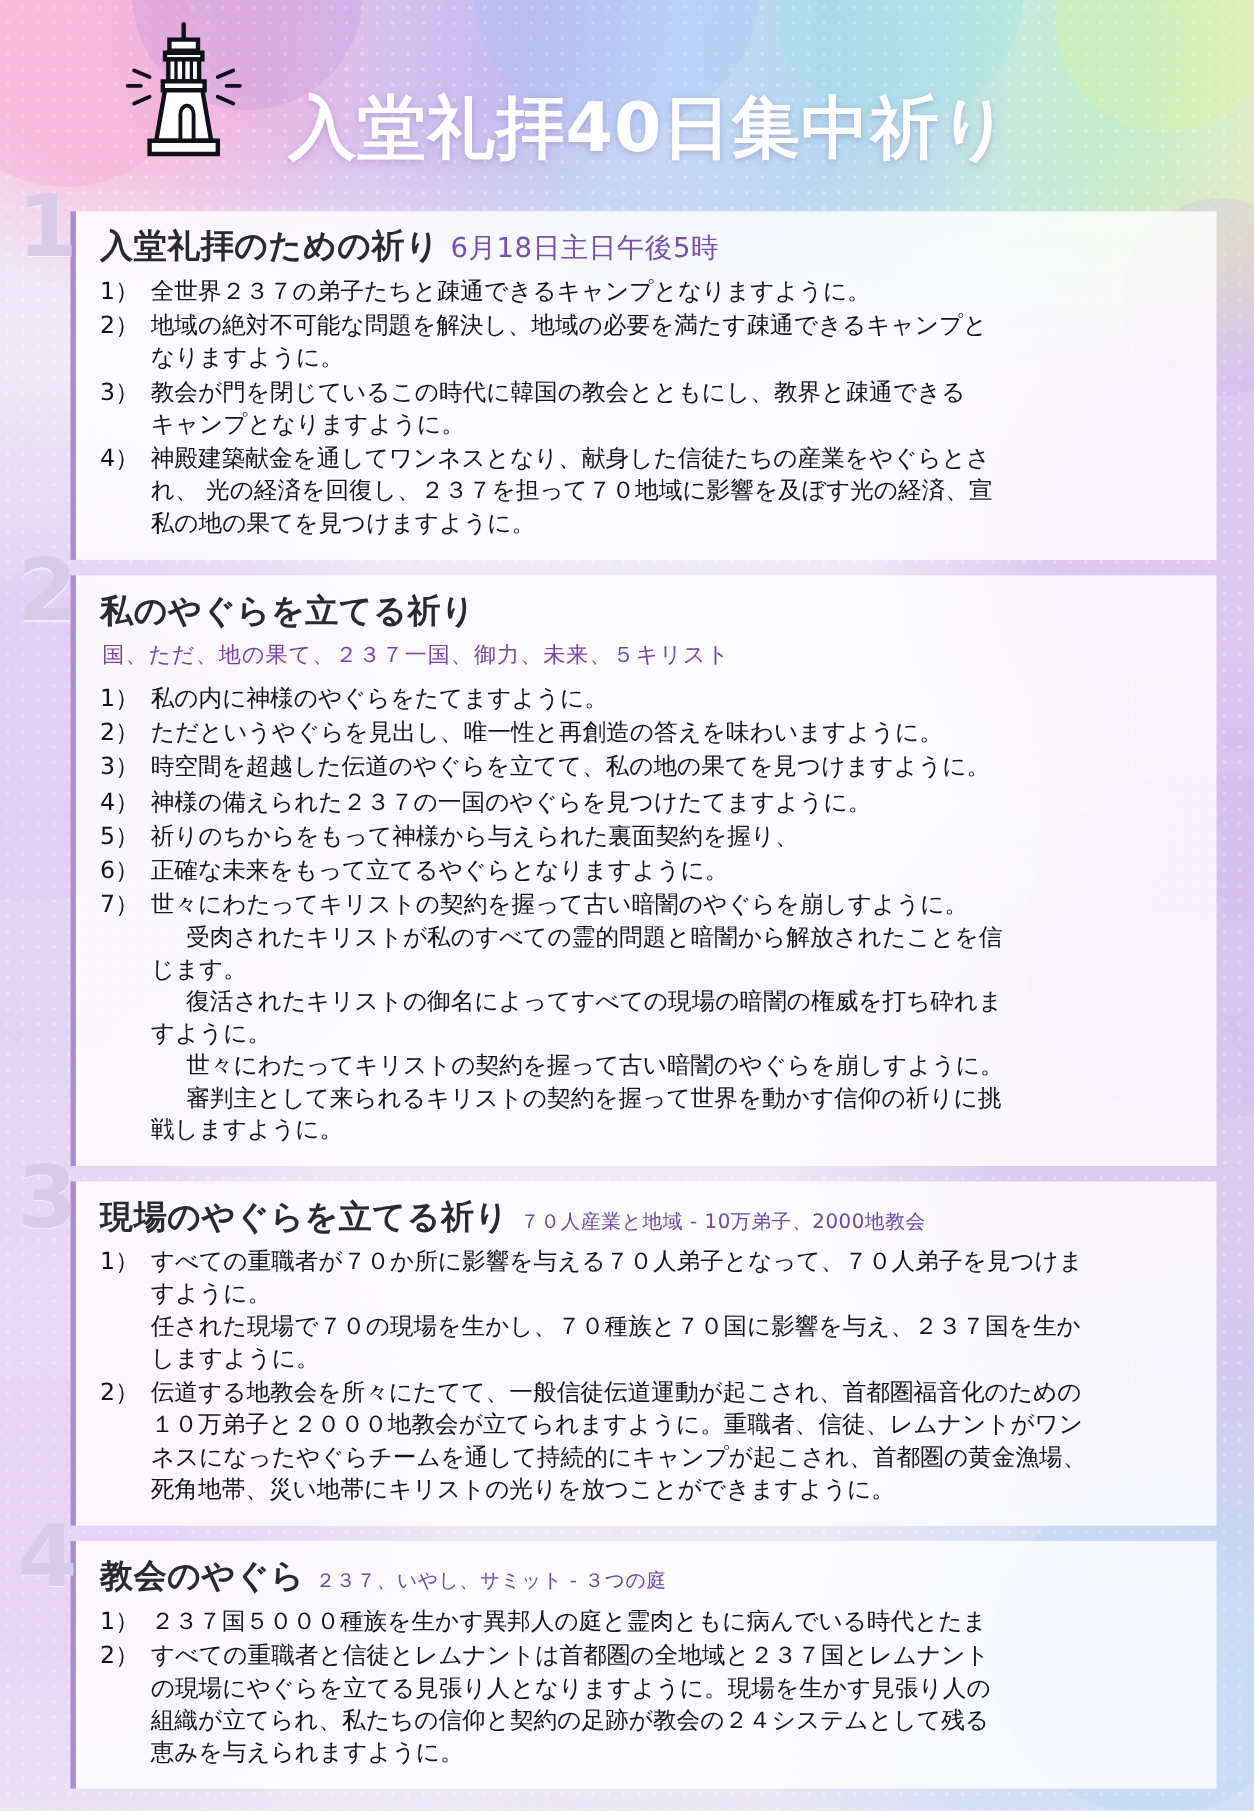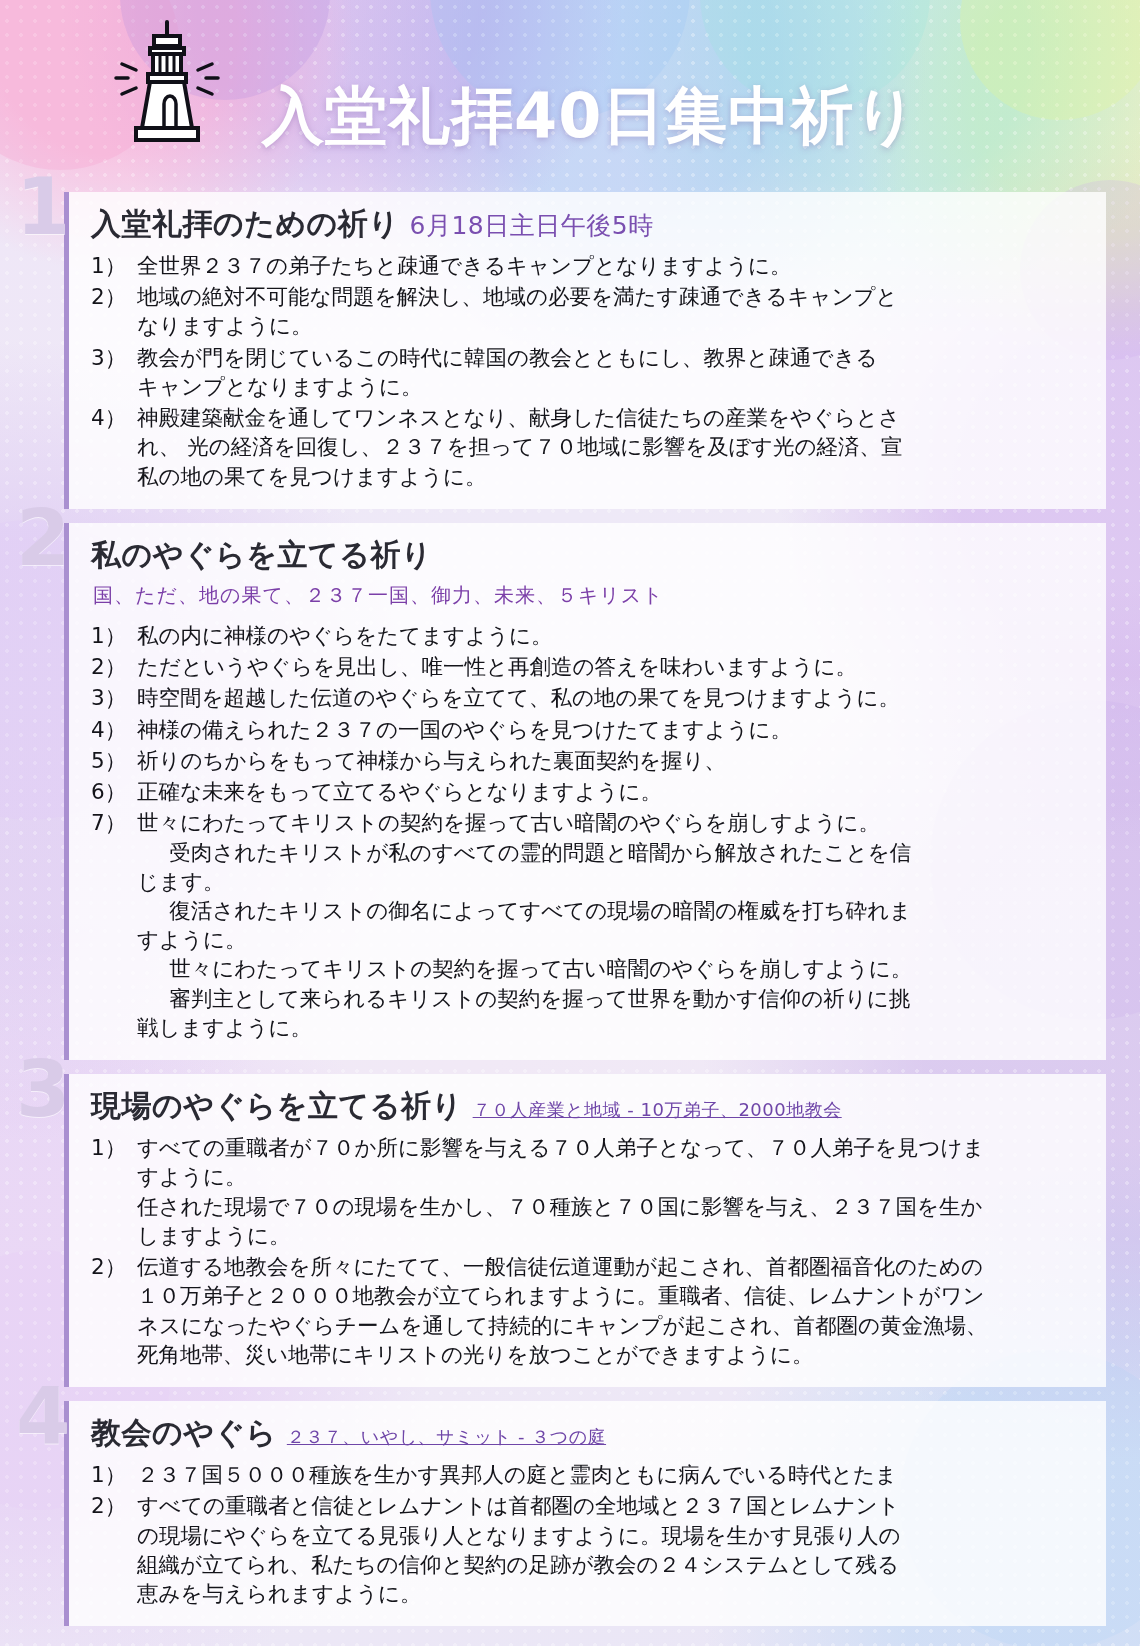--- a/index.html
+++ b/index.html
@@ -114,21 +114,21 @@
     font-size: 30px;
     font-weight: 700;
     color: #2a2a33;
     letter-spacing: 0.5px;
   }
   .sec-sub {
     font-size: 25px;
     color: #7a4fb0;
     letter-spacing: 0.5px;
   }
-  .sec-sub.small { font-size: 18px; color: #6f46a8; text-decoration: underline; }
+  .sec-sub.small { font-size: 18px; color: #6f46a8; }
   .sec-sub2 {
     font-size: 20px;
     color: #7b3fa8;
     letter-spacing: 1px;
     margin: 0 0 12px 2px;
   }
 
   ol.items {
     list-style: none;
     margin: 0;

